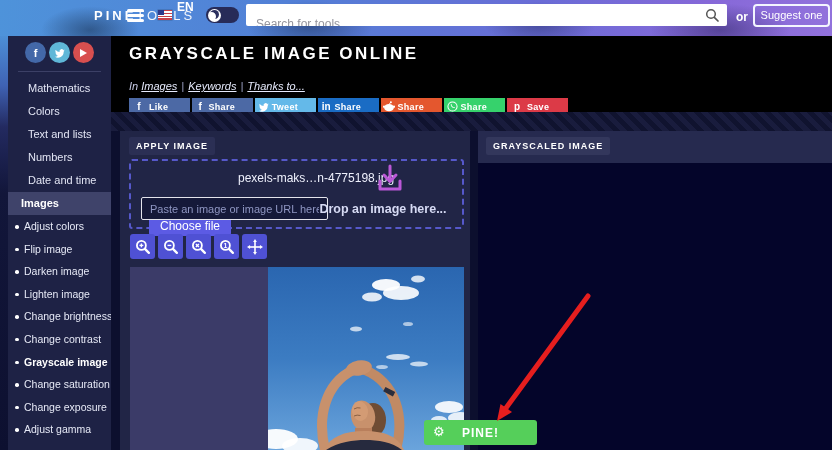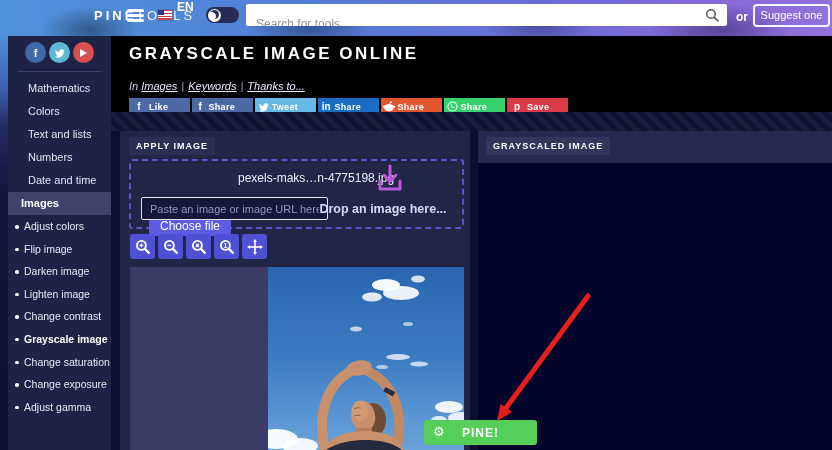--- a/index.html
+++ b/index.html
@@ -184,20 +184,21 @@
       <li>Text and lists</li>
       <li>Numbers</li>
       <li>Date and time</li>
       <li class="active">Images</li>
     </ul>
     <ul class="subnav">
       <li>Adjust colors</li>
       <li>Flip image</li>
       <li>Darken image</li>
       <li>Lighten image</li>
+      <li>Change brightness</li>
       <li>Change contrast</li>
       <li class="active">Grayscale image</li>
       <li>Change saturation</li>
       <li>Change exposure</li>
       <li>Adjust gamma</li>
     </ul>
   </div>
 
   <div class="title-section">
     <div class="page-title">GRAYSCALE IMAGE ONLINE</div>

